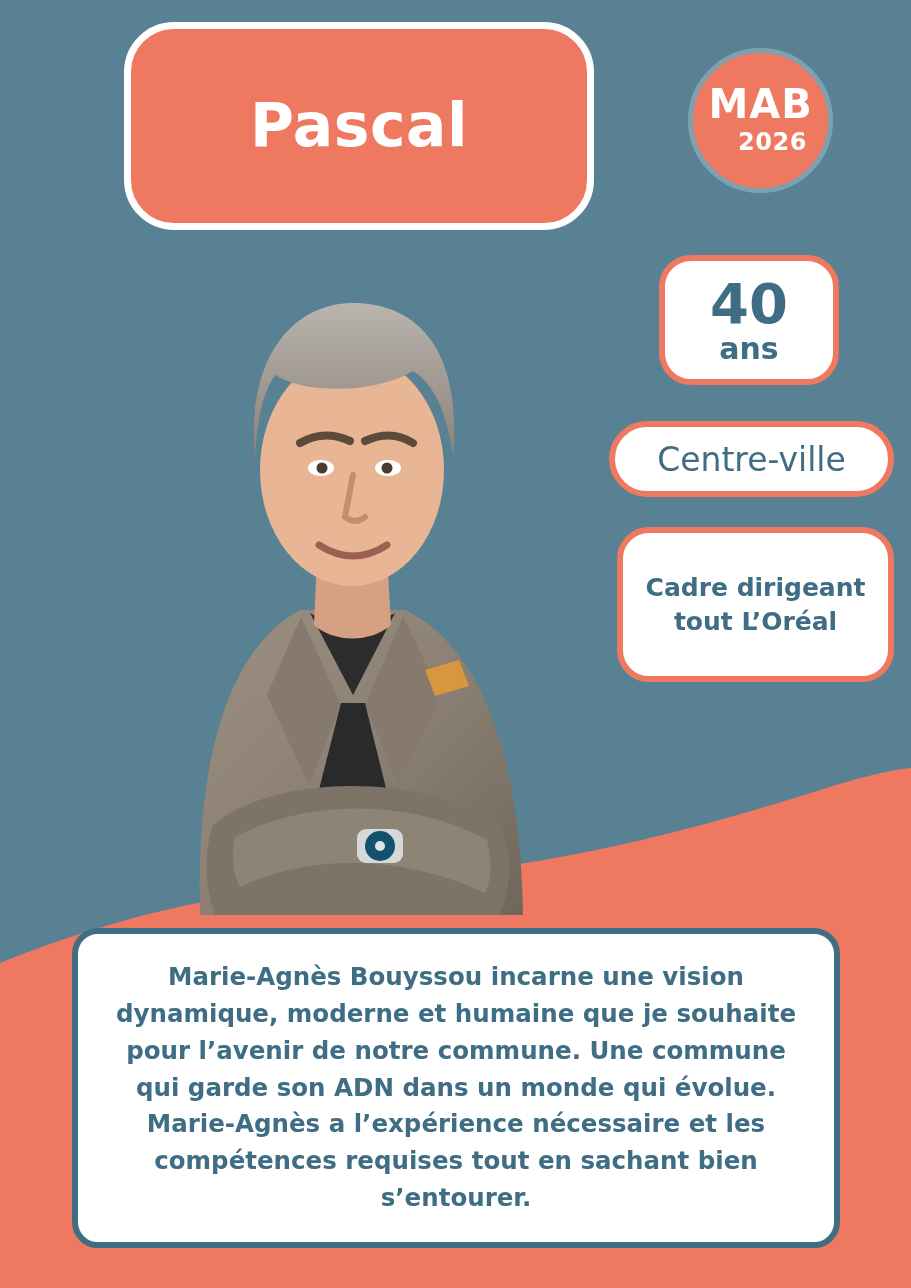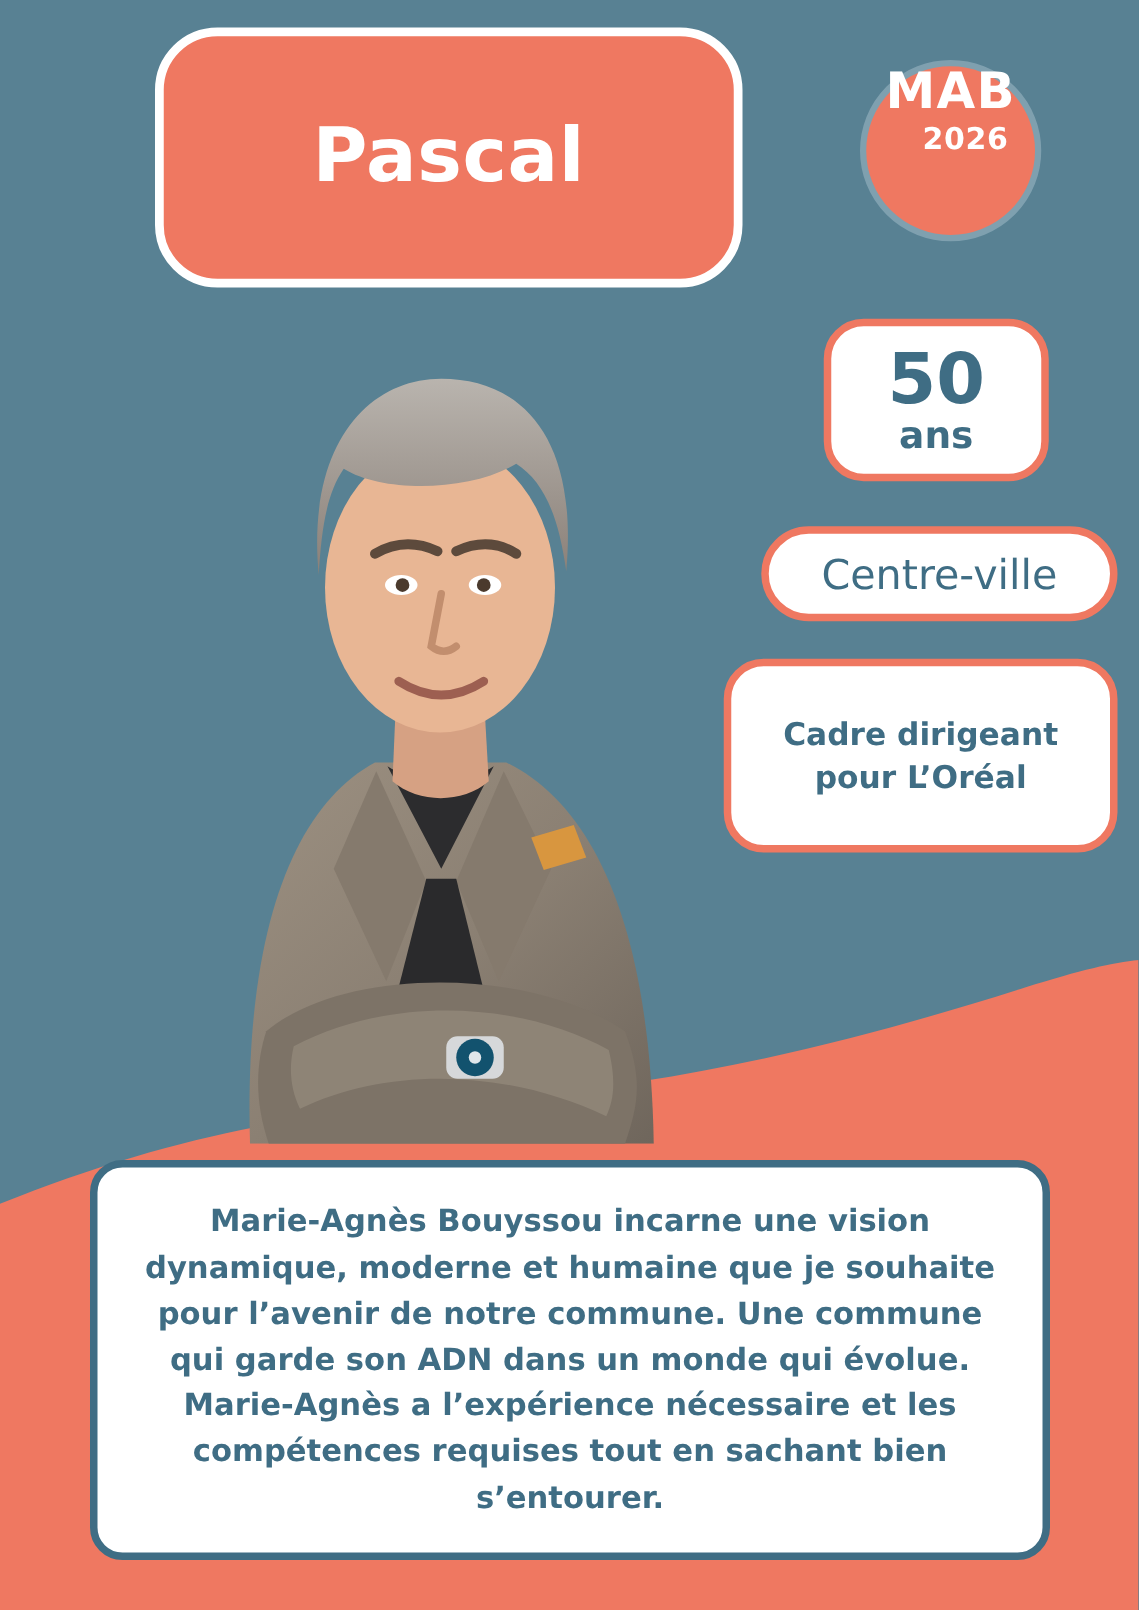--- a/index.html
+++ b/index.html
@@ -81,21 +81,21 @@
     top: 48px;
     width: 145px;
     height: 145px;
     border-radius: 50%;
     background: #ef7861;
     border: 5px solid #7fa0af;
     box-sizing: border-box;
     display: flex;
     flex-direction: column;
     align-items: center;
-    justify-content: flex-start;
+    justify-content: center;
     z-index: 5;
   }
   .logo-circle .logo-main {
     color: #ffffff;
     font-weight: bold;
     font-size: 40px;
     letter-spacing: 1px;
     line-height: 1;
   }
   .logo-circle .logo-year {
@@ -148,21 +148,21 @@
     border-radius: 40px;
   }
   .card-district .district-text {
     font-size: 33px;
     font-weight: normal;
     line-height: 1;
   }
   .card-job {
     right: 17px;
     top: 527px;
-    width: 315px;
+    width: 277px;
     height: 155px;
     border-radius: 32px;
   }
   .card-job .job-line {
     font-size: 25px;
     font-weight: bold;
     line-height: 1.35;
   }
 
   
@@ -260,30 +260,30 @@
   <div class="name-badge">
     <div class="line">Pascal</div>
   </div>
 
   <div class="logo-circle">
     <div class="logo-main">MAB</div>
     <div class="logo-year">2026</div>
   </div>
 
   <div class="info-card card-age">
-    <div class="age-number">50</div>
+    <div class="age-number">40</div>
     <div class="age-unit">ans</div>
   </div>
 
   <div class="info-card card-district">
     <div class="district-text">Centre-ville</div>
   </div>
 
   <div class="info-card card-job">
     <div class="job-line">Cadre dirigeant</div>
-    <div class="job-line">pour L’Oréal</div>
+    <div class="job-line">tout L’Oréal</div>
   </div>
 
   <div class="quote-card">
     <div class="quote-text">Marie-Agnès Bouyssou incarne une vision dynamique, moderne et humaine que je souhaite pour l’avenir de notre commune. Une commune qui garde son ADN dans un monde qui évolue. Marie-Agnès a l’expérience nécessaire et les compétences requises tout en sachant bien s’entourer.</div>
   </div>
 
 </div>
 
 </body></html>

